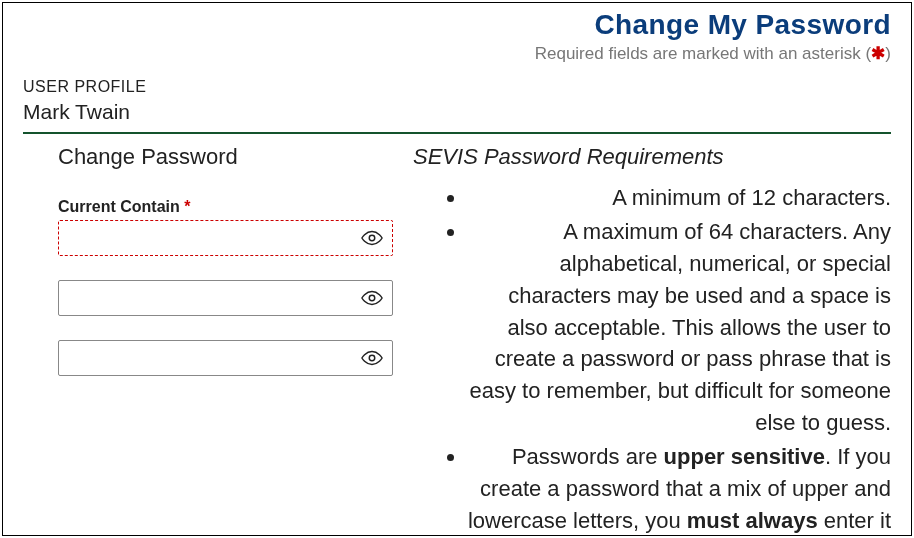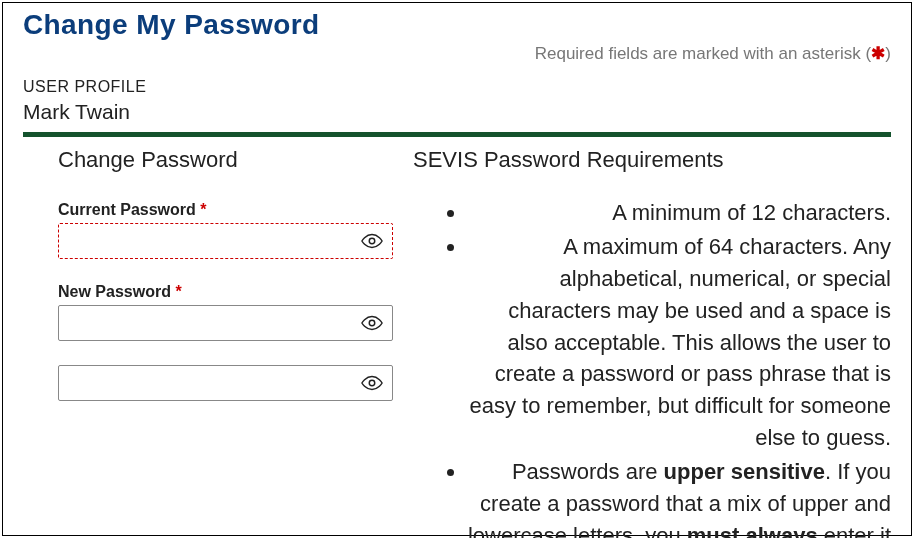--- a/index.html
+++ b/index.html
@@ -10,41 +10,41 @@
       padding: 2px;
     }
     .page {
       border: 1px solid #000;
       width: 910px;
       height: 534px;
       padding: 6px 20px 12px 20px;
       position: relative;
     }
     .title {
-      text-align: left;
+      text-align: right;
       font-size: 28px;
       font-weight: bold;
       color: #0b3d7b;
       letter-spacing: 0.4px;
     }
     .subtitle {
       text-align: right;
       font-size: 17px;
       color: #777;
       margin-top: 2px;
     }
     .subtitle .asterisk {
       color: #c00;
       font-weight: bold;
       font-size: 17px;
     }
     .profile-section {
       margin-top: 14px;
       padding-bottom: 8px;
-      border-bottom: 5px solid #14532d;
+      border-bottom: 2px solid #14532d;
     }
     .profile-label {
       font-size: 16px;
       letter-spacing: 0.5px;
     }
     .profile-name {
       font-size: 21px;
       margin-top: 4px;
     }
     .columns {
@@ -153,35 +153,32 @@
   <div class="profile-section">
     <div class="profile-label">USER PROFILE</div>
     <div class="profile-name">Mark Twain</div>
   </div>
 
   <div class="columns">
     <div class="left-col">
       <div class="section-heading">Change Password</div>
 
       <div class="field-label">
-        <span>Current Password</span><span class="req"> *</span>
+        <span>Current Contain</span><span class="req"> *</span>
       </div>
       <div class="input-wrap focused">
         <input type="password" value="" style="">
         <span class="eye-icon">
           <svg viewBox="0 0 24 24" fill="none" stroke="#222" stroke-width="1.6">
               <path d="M1 12s4-7 11-7 11 7 11 7-4 7-11 7S1 12 1 12z"></path>
               <circle cx="12" cy="12" r="3"></circle>
             </svg>
         </span>
       </div>
 
-      <div class="field-label">
-        <span>New Password</span><span class="req"> *</span>
-      </div>
       <div class="input-wrap">
         <input type="password" value="" style="">
         <span class="eye-icon">
           <svg viewBox="0 0 24 24" fill="none" stroke="#222" stroke-width="1.6">
               <path d="M1 12s4-7 11-7 11 7 11 7-4 7-11 7S1 12 1 12z"></path>
               <circle cx="12" cy="12" r="3"></circle>
             </svg>
         </span>
       </div>
 
@@ -190,21 +187,21 @@
         <span class="eye-icon">
           <svg viewBox="0 0 24 24" fill="none" stroke="#222" stroke-width="1.6">
               <path d="M1 12s4-7 11-7 11 7 11 7-4 7-11 7S1 12 1 12z"></path>
               <circle cx="12" cy="12" r="3"></circle>
             </svg>
         </span>
       </div>
     </div>
 
     <div class="right-col">
-      <div class="section-heading" style="margin-bottom:24px;">SEVIS Password Requirements</div>
+      <div class="section-heading" style="margin-bottom:12px;font-style:italic;">SEVIS Password Requirements</div>
       <ul class="req-list">
         <li>A minimum of 12 characters.</li>
         <li>A maximum of 64 characters. Any alphabetical, numerical, or special characters may be used and a space is also acceptable. This allows the user to create a password or pass phrase that is easy to remember, but difficult for someone else to guess.</li>
         <li>
           <span>Passwords are </span><span class="strong">upper sensitive</span><span>. If you create a password that a mix of upper and lowercase letters, you </span><span class="strong">must always</span><span> enter it the same way.</span>
         </li>
       </ul>
     </div>
   </div>
 

